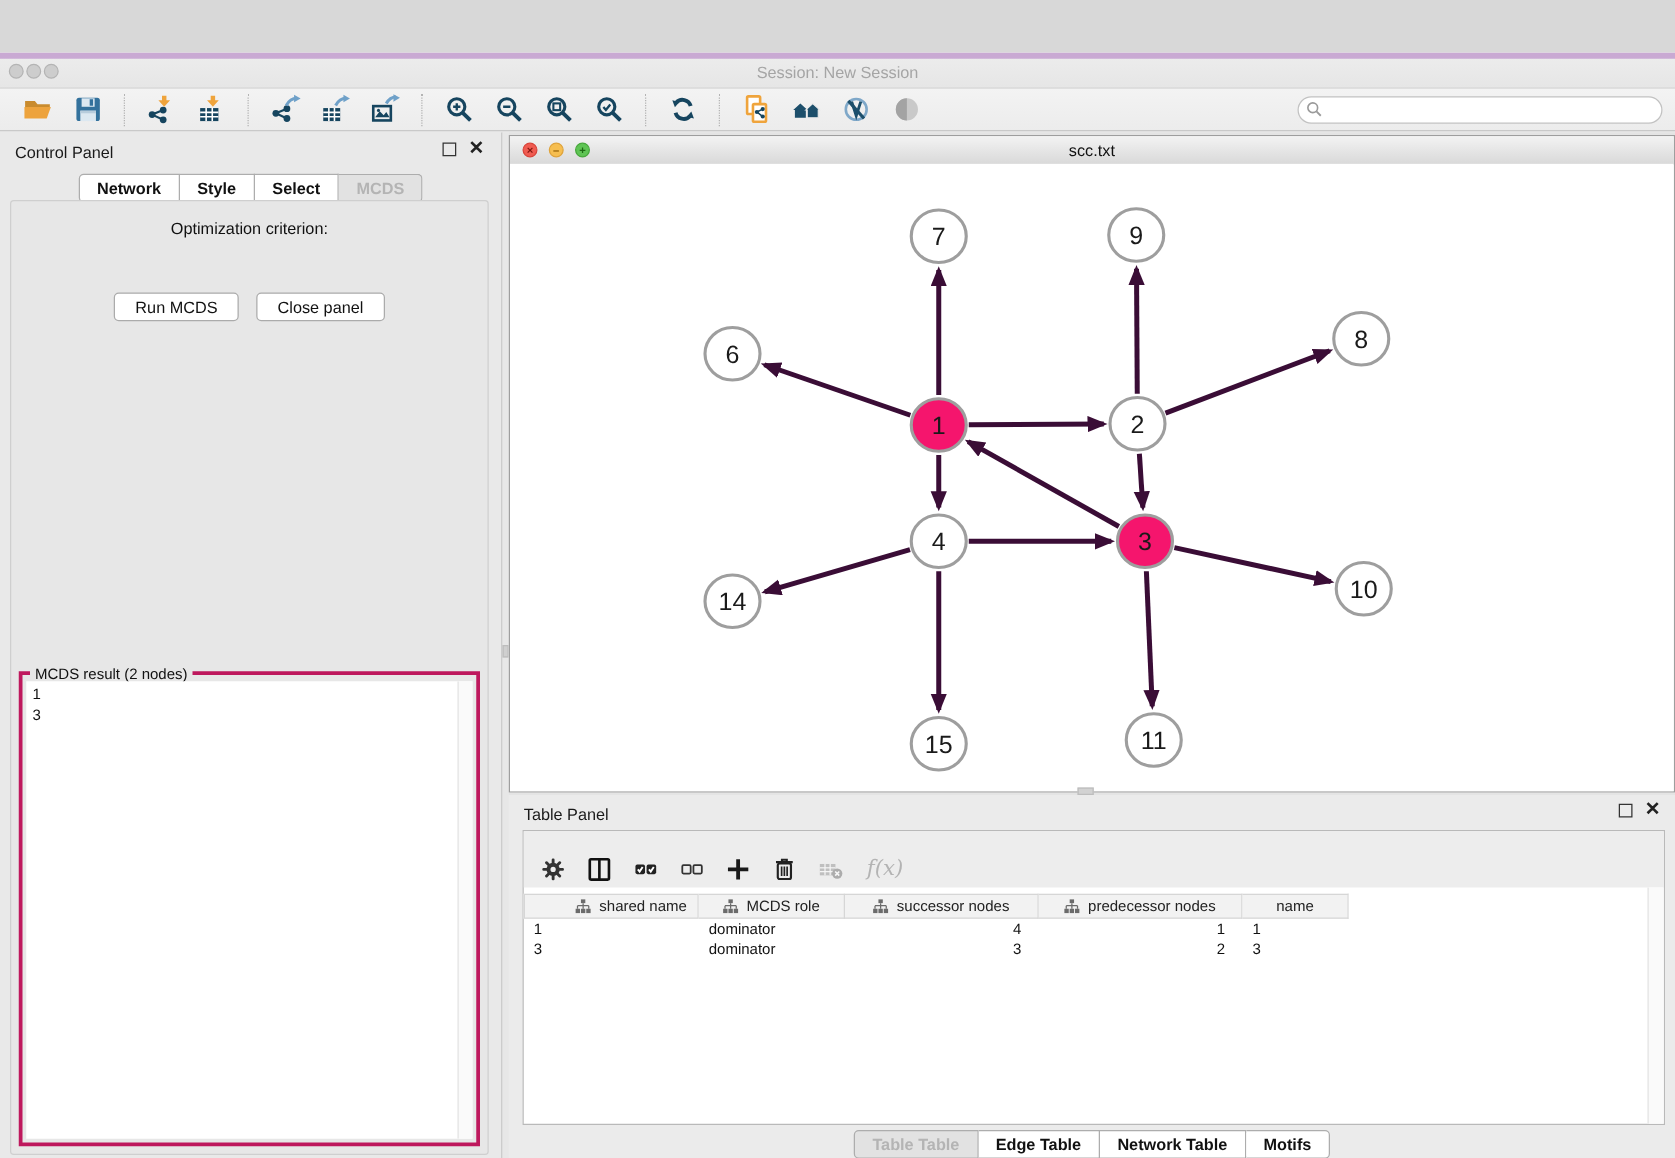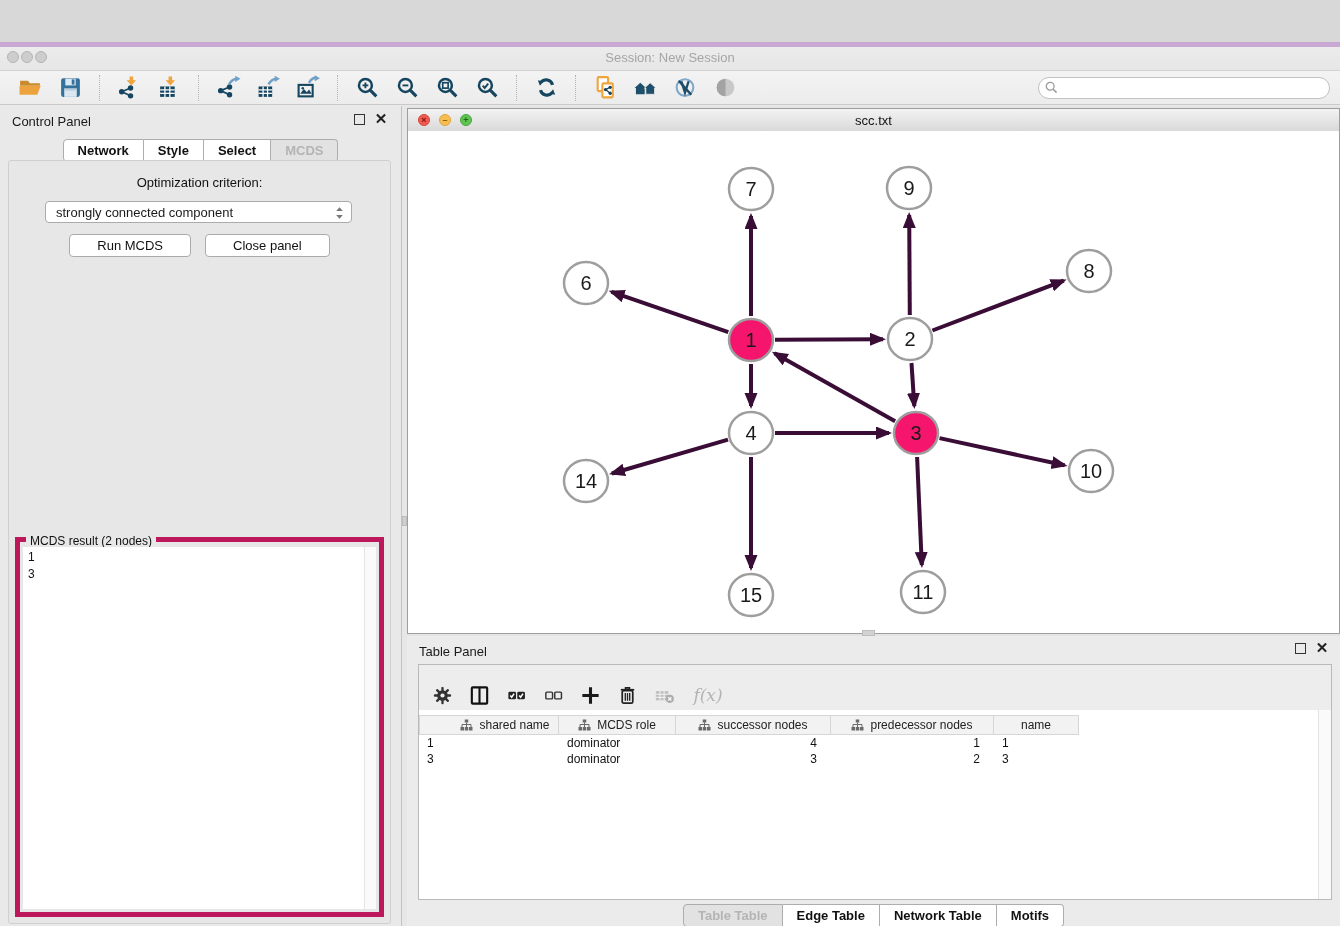--- a/index.html
+++ b/index.html
@@ -32,22 +32,22 @@
        font-size:13px;font-weight:bold;color:#111;cursor:pointer;}
   .seg.first{border-left:1px solid #ADADAD;border-radius:4px 0 0 4px;}
   .seg.last{border-radius:0 4px 4px 0;}
   .seg.selected{background:#E2E2E2;color:#B4B4B4;}
   .cp-panel{position:absolute;left:8px;right:10px;top:54px;bottom:10px;background:#E7E7E7;border:1px solid #CFCFCF;border-radius:3px;}
   .opt-label{position:absolute;left:0;right:0;top:14px;text-align:center;font-size:13px;color:#111;}
   .mcds-select{position:absolute;left:36px;right:38px;top:40px;height:22px;background:#fff;border:1px solid #ABABAB;border-radius:4px;
                font-size:13px;line-height:22px;padding-left:10px;box-sizing:border-box;cursor:pointer;}
   .chevrons{position:absolute;right:7px;top:3px;width:9px;height:16px;}
   .cp-buttons{position:absolute;left:0;right:0;top:73px;display:flex;justify-content:center;gap:14px;}
-  .push-btn{height:23px;background:#fff;border:1px solid #ABABAB;border-radius:4px;font-size:13px;font-family:inherit;padding:0 27px;cursor:pointer;color:#111;}
-  .groupbox{position:absolute;left:6px;right:6px;top:376px;bottom:6px;border:5px solid #be185d;}
+  .push-btn{height:23px;background:#fff;border:1px solid #ABABAB;border-radius:4px;font-size:13px;font-family:inherit;padding:0 16px;cursor:pointer;color:#111;}
+  .groupbox{position:absolute;left:6px;right:6px;top:376px;bottom:6px;border:3px solid #be185d;}
   .groupbox-legend{position:absolute;top:-8px;left:6px;background:#E7E7E7;padding:0 4px;font-size:12px;color:#111;}
   .result-area{position:absolute;left:3px;right:3px;top:5px;bottom:3px;background:#fff;overflow:hidden;}
   .result-text{position:absolute;left:5px;top:2px;font-size:12px;line-height:17px;white-space:pre;color:#111;}
   .result-scroll{position:absolute;right:0;top:0;bottom:0;width:11px;background:#FAFAFA;border-left:1px solid #E4E4E4;}
   
   .v-splitter{position:absolute;left:402px;top:64px;width:5px;height:828px;background:#E7E7E7;cursor:col-resize;}
   .v-handle{position:absolute;left:0;top:410px;width:5px;height:10px;background:#CFCFCF;border:1px solid #BDBDBD;box-sizing:border-box;}
   .h-handle{position:absolute;left:455px;top:524px;width:13px;height:6px;background:#D2D2D2;border:1px solid #BDBDBD;box-sizing:border-box;cursor:row-resize;}
   
   .right-area{position:absolute;left:407px;top:64px;right:0;height:828px;background:#E4E4E4;}
@@ -263,27 +263,20 @@
       <button class="close-btn" style="right:12px">✕</button>
     </div>
     <div class="cp-tabs">
       <div class="seg first">Network</div>
       <div class="seg">Style</div>
       <div class="seg">Select</div>
       <div class="seg last selected">MCDS</div>
     </div>
     <div class="cp-panel">
       <div class="opt-label">Optimization criterion:</div>
-      <div class="mcds-select">
-        <span>strongly connected component</span>
-        <svg class="chevrons" viewBox="0 0 9 16">
-            <path d="M1.2 6L4.5 2.2 7.8 6z" fill="#777"></path>
-            <path d="M1.2 10l3.3 3.8L7.8 10z" fill="#777"></path>
-          </svg>
-      </div>
       <div class="cp-buttons">
         <button class="push-btn">Run MCDS</button>
         <button class="push-btn">Close panel</button>
       </div>
       <div class="groupbox">
         <span class="groupbox-legend">MCDS result (2 nodes)</span>
         <div class="result-area">
           <div class="result-text">1
 3</div>
           <div class="result-scroll"></div>

